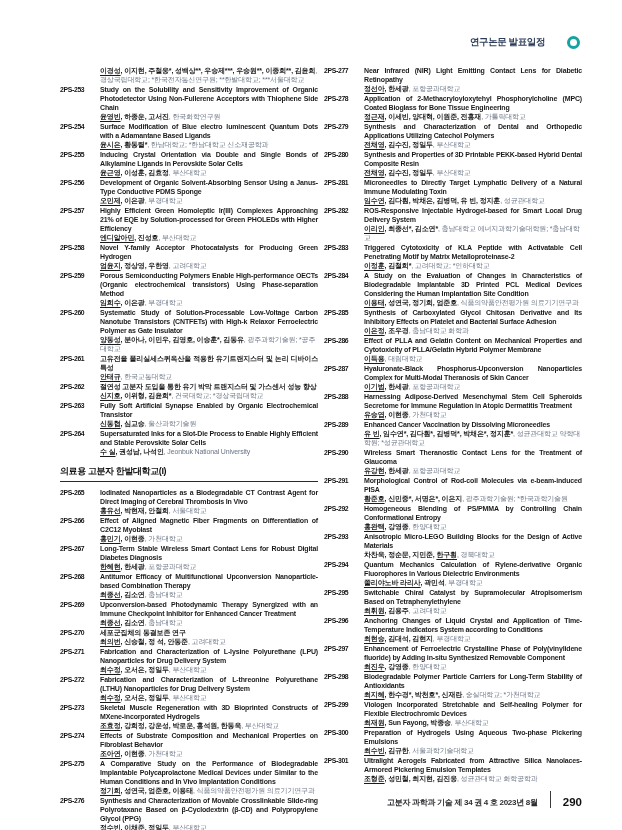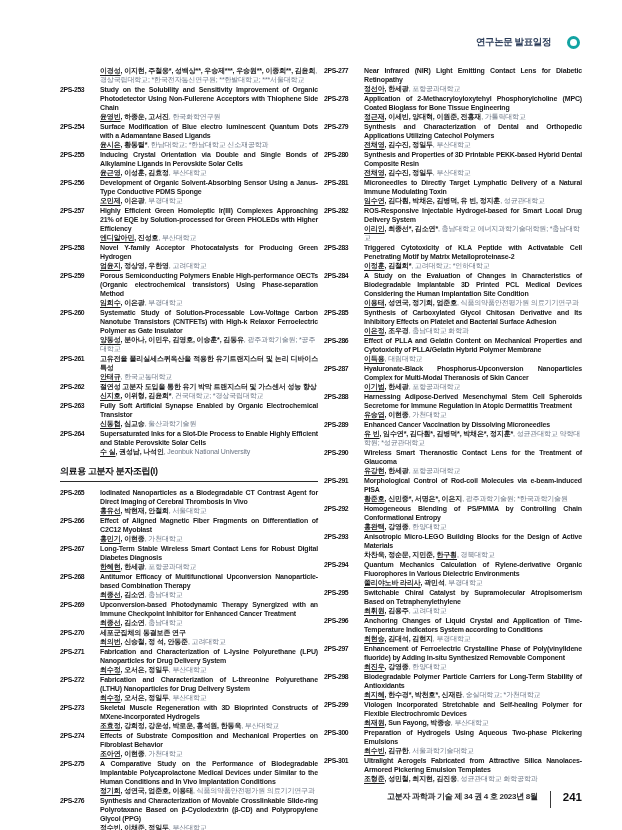--- a/index.html
+++ b/index.html
@@ -2,39 +2,39 @@
 <html><head>
 <meta charset="utf-8">
 <style>
   html,body{margin:0;padding:0;background:#e8e8e8;}
   .page{
     position:relative;width:622px;height:830px;background:#ffffff;
     font-family:"Liberation Sans","DejaVu Sans",sans-serif;color:#1b1b1d;
     overflow:hidden;box-sizing:border-box;
   }
   
-  .hdr{position:absolute;top:36px;right:42px;display:flex;align-items:center;gap:16px;}
+  .hdr{position:absolute;top:36px;right:42px;display:flex;align-items:center;gap:22px;}
   .hdr-label{font-size:9.5px;font-weight:700;color:#2c3d59;letter-spacing:-0.4px;}
   .ring{width:7px;height:7px;border:3px solid #12a3a2;border-radius:50%;}
   
   .columns{position:absolute;top:66px;left:60px;display:flex;gap:6px;}
   .col{width:258px;}
   .entry{display:flex;margin-bottom:1px;}
   .lbl{width:40px;flex:none;font-size:6.8px;font-weight:700;letter-spacing:-0.3px;color:#141416;padding-top:0.5px;}
   .body{flex:1;font-size:7px;line-height:9px;letter-spacing:-0.15px;}
   .title{font-weight:700;text-align:justify;color:#1b1b1d;}
   .authors{font-weight:700;color:#1b1b1d;}
   .authors .u{text-decoration:underline;text-underline-offset:1.5px;text-decoration-thickness:0.6px;}
   .affil{color:#6b7585;font-weight:400;}
   .section-header{
     font-size:9px;font-weight:800;color:#101012;letter-spacing:-0.4px;
     border-bottom:1.2px solid #2a2a2a;padding-bottom:3px;margin:9px 0 6px 0;
   }
   
-  .footer{position:absolute;right:40px;bottom:22px;display:flex;align-items:flex-start;gap:12px;}
+  .footer{position:absolute;right:40px;bottom:22px;display:flex;align-items:flex-end;gap:12px;}
   .footer-journal{font-size:8px;font-weight:600;color:#2d2d30;letter-spacing:-0.3px;}
   .footer-divider{width:1.2px;height:17px;background:#3a3a3a;}
   .footer-page{font-size:11.5px;font-weight:700;color:#101012;}
 </style>
 </head>
 <body>
 
 <div class="page">
 
   <div class="hdr">
@@ -127,21 +127,21 @@
             <div class="authors"><span class="u">신동협</span><span>, 심교승</span><span class="affil">, 울산과학기술원</span></div>
           </div>
         </div>
         <div class="entry">
           <div class="lbl">2PS-264</div>
           <div class="body">
             <div class="title">Supersaturated Inks for a Slot-Die Process to Enable Highly Efficient and Stable Perovskite Solar Cells</div>
             <div class="authors"><span class="u">수  실</span><span>, 권성남, 나석인</span><span class="affil">, Jeonbuk National University</span></div>
           </div>
         </div>
-        <div class="section-header">의료용 고분자 분자조립(I)</div>
+        <div class="section-header">의료용 고분자 한밭대학교(I)</div>
         <div class="entry">
           <div class="lbl">2PS-265</div>
           <div class="body">
             <div class="title">Iodinated Nanoparticles as a Biodegradable CT Contrast Agent for Direct Imaging of Cerebral Thrombosis In Vivo</div>
             <div class="authors"><span class="u">홍유선</span><span>, 박현재, 안철희</span><span class="affil">, 서울대학교</span></div>
           </div>
         </div>
         <div class="entry">
           <div class="lbl">2PS-266</div>
           <div class="body">
@@ -395,16 +395,16 @@
             <div class="title">Ultralight Aerogels Fabricated from Attractive Silica Nanolaces-Armored Pickering Emulsion Templates</div>
             <div class="authors"><span class="u">조형준</span><span>, 성민철, 최지현, 김진웅</span><span class="affil">, 성균관대학교 화학공학과</span></div>
           </div>
         </div>
       </div>
   </div>
 
   <div class="footer">
     <span class="footer-journal">고분자 과학과 기술  제 34 권 4 호 2023년 8월</span>
     <span class="footer-divider"></span>
-    <span class="footer-page">241</span>
+    <span class="footer-page">290</span>
   </div>
 
 </div>
 
 </body></html>

